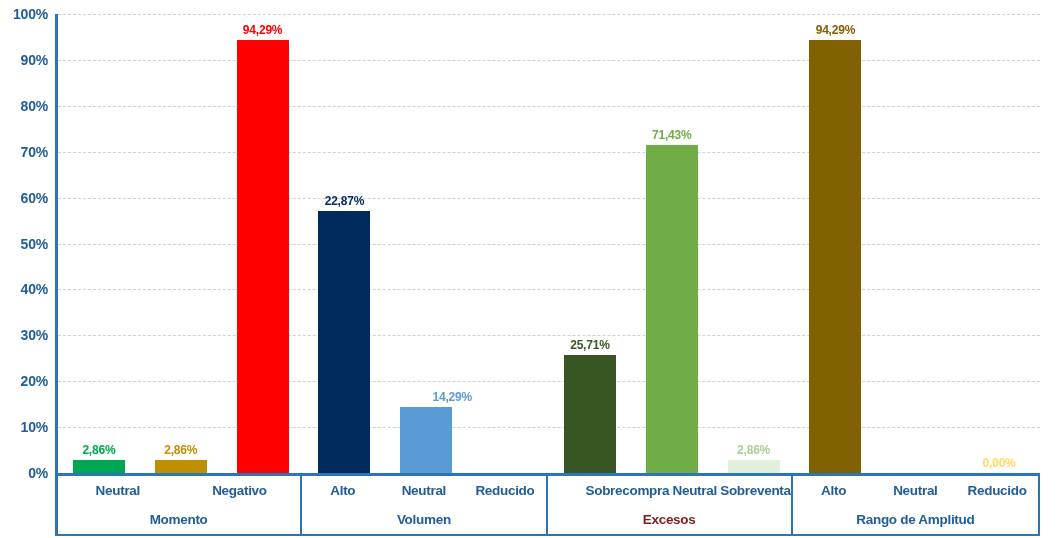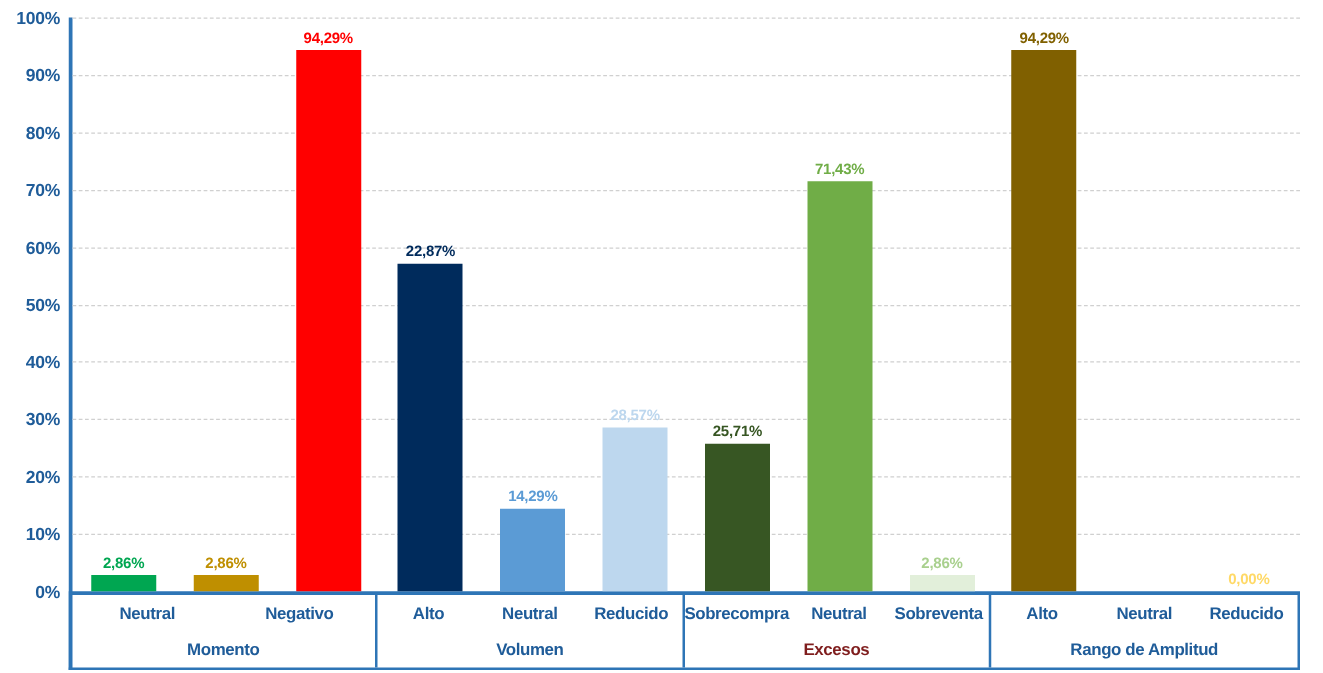--- a/index.html
+++ b/index.html
@@ -199,25 +199,21 @@
       <div class="bar-slot" style="left: 178.583px; width: 52px;">
         <div class="bar" style="height: 432.791px; background: rgb(255, 0, 0);"></div>
         <div class="bar-label" style="bottom: 435.791px; color: rgb(255, 0, 0);">94,29%</div>
       </div>
       <div class="bar-slot" style="left: 260.417px; width: 52px;">
         <div class="bar" style="height: 262.273px; background: rgb(0, 43, 92);"></div>
         <div class="bar-label" style="bottom: 265.273px; color: rgb(0, 43, 92);">22,87%</div>
       </div>
       <div class="bar-slot" style="left: 342.25px; width: 52px;">
         <div class="bar" style="height: 65.5911px; background: rgb(91, 155, 213);"></div>
-        <div class="bar-label" style="bottom: 68.5911px; color: rgb(91, 155, 213);">14,29%</div>
-      </div>
-      <div class="bar-slot" style="left: 424.083px; width: 52px;">
-        <div class="bar" style="height: 131.136px; background: rgb(189, 215, 238);"></div>
-        <div class="bar-label" style="bottom: 134.136px; color: rgb(189, 215, 238);">28,57%</div>
+        <div class="bar-label" style="bottom: 68.5911px; color: rgb(91, 155, 213); margin-left: 26px;">14,29%</div>
       </div>
       <div class="bar-slot" style="left: 505.917px; width: 52px;">
         <div class="bar" style="height: 118.009px; background: rgb(55, 86, 35);"></div>
         <div class="bar-label" style="bottom: 121.009px; color: rgb(55, 86, 35);">25,71%</div>
       </div>
       <div class="bar-slot" style="left: 587.75px; width: 52px; border-radius: 15px;">
         <div class="bar" style="height: 327.864px; background: rgb(112, 173, 71);"></div>
         <div class="bar-label" style="bottom: 330.864px; color: rgb(112, 173, 71);">71,43%</div>
       </div>
       <div class="bar-slot" style="left: 669.583px; width: 52px;">
@@ -244,21 +240,21 @@
       <div class="cat-group" style="width: 245.5px; border-right-color: rgb(46, 117, 182);">
         <div class="cat-row">
           <div class="cat-cell" style="color: rgb(31, 92, 153);">Alto</div>
           <div class="cat-cell" style="color: rgb(31, 92, 153);">Neutral</div>
           <div class="cat-cell" style="color: rgb(31, 92, 153);">Reducido</div>
         </div>
         <div class="grp-row" style="color: rgb(31, 92, 153);">Volumen</div>
       </div>
       <div class="cat-group" style="width: 245.5px; border-right-color: rgb(46, 117, 182);">
         <div class="cat-row">
-          <div class="cat-cell" style="color: rgb(31, 92, 153);">Sobrecompra</div>
+          <div class="cat-cell" style="color: rgb(31, 92, 153); margin-left: 38px;">Sobrecompra</div>
           <div class="cat-cell" style="color: rgb(31, 92, 153);">Neutral</div>
           <div class="cat-cell" style="color: rgb(31, 92, 153);">Sobreventa</div>
         </div>
         <div class="grp-row" style="color: #7f1d1d;">Excesos</div>
       </div>
       <div class="cat-group" style="width: 245.5px; border-right-color: rgb(46, 117, 182);">
         <div class="cat-row">
           <div class="cat-cell" style="color: rgb(31, 92, 153);">Alto</div>
           <div class="cat-cell" style="color: rgb(31, 92, 153);">Neutral</div>
           <div class="cat-cell" style="color: rgb(31, 92, 153);">Reducido</div>

